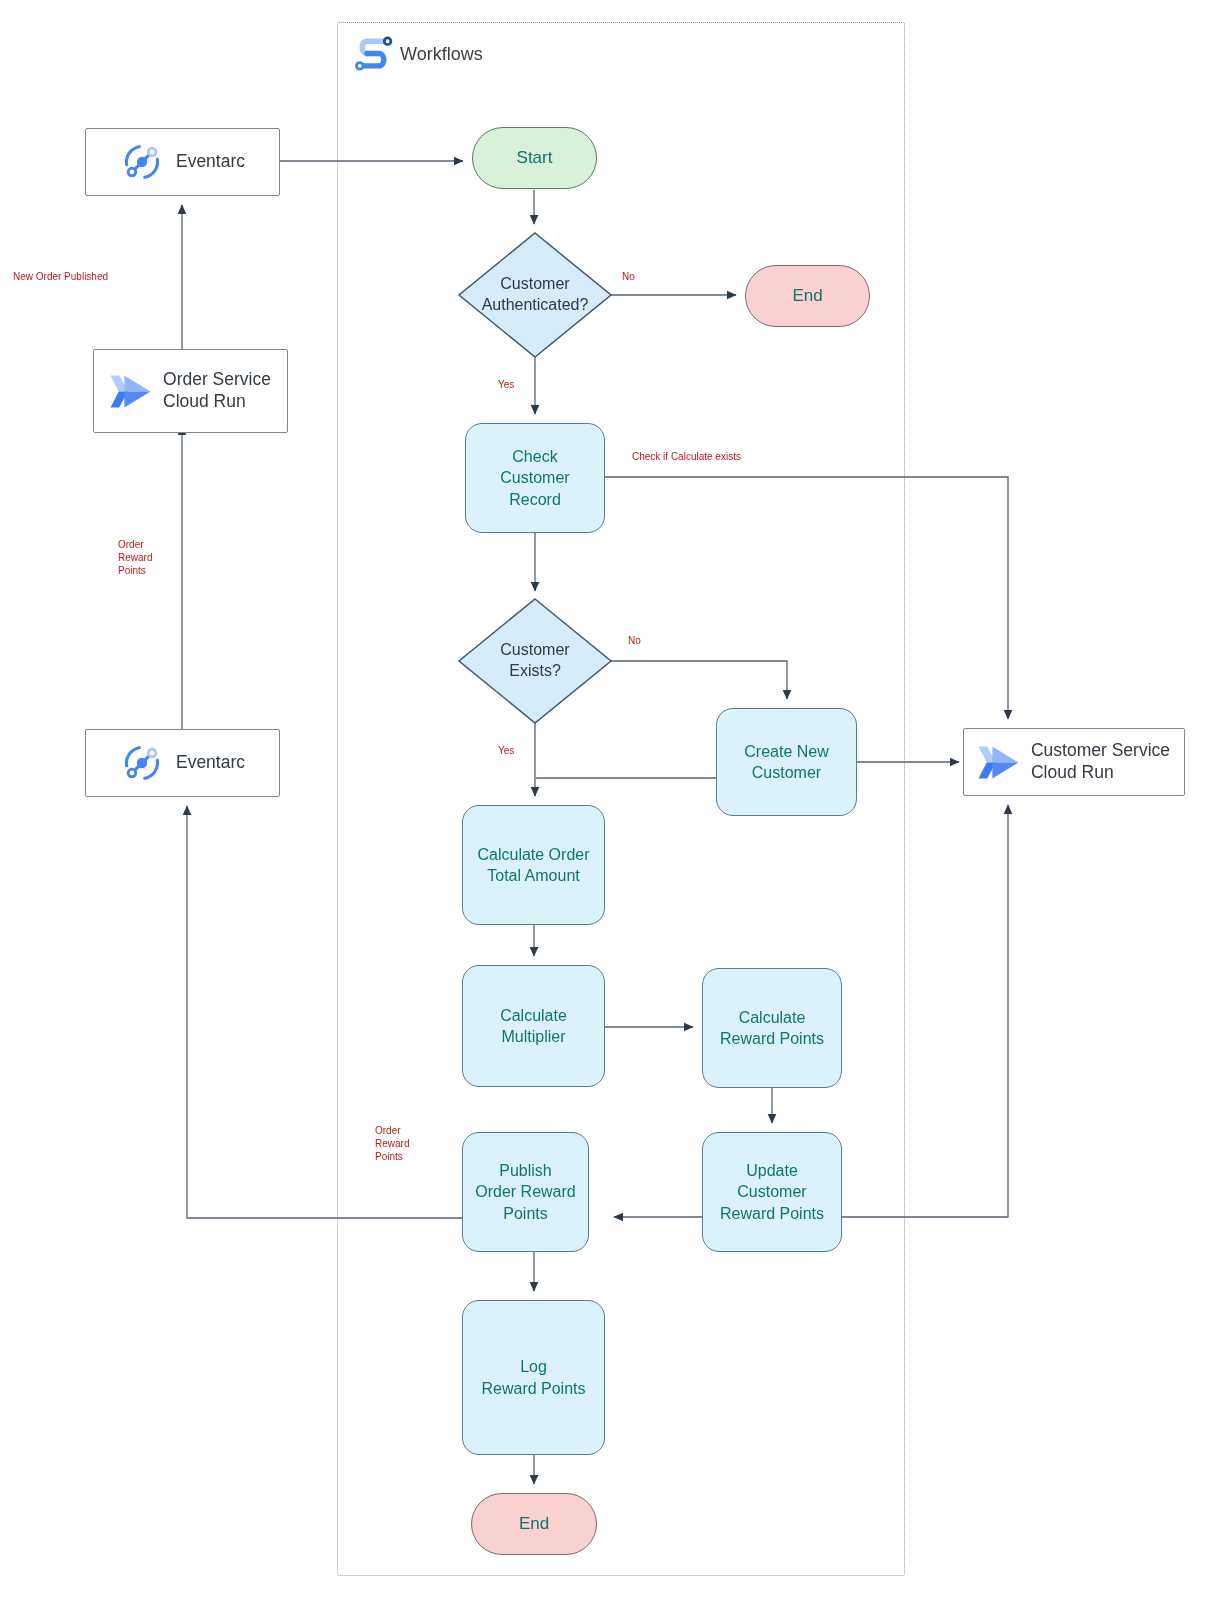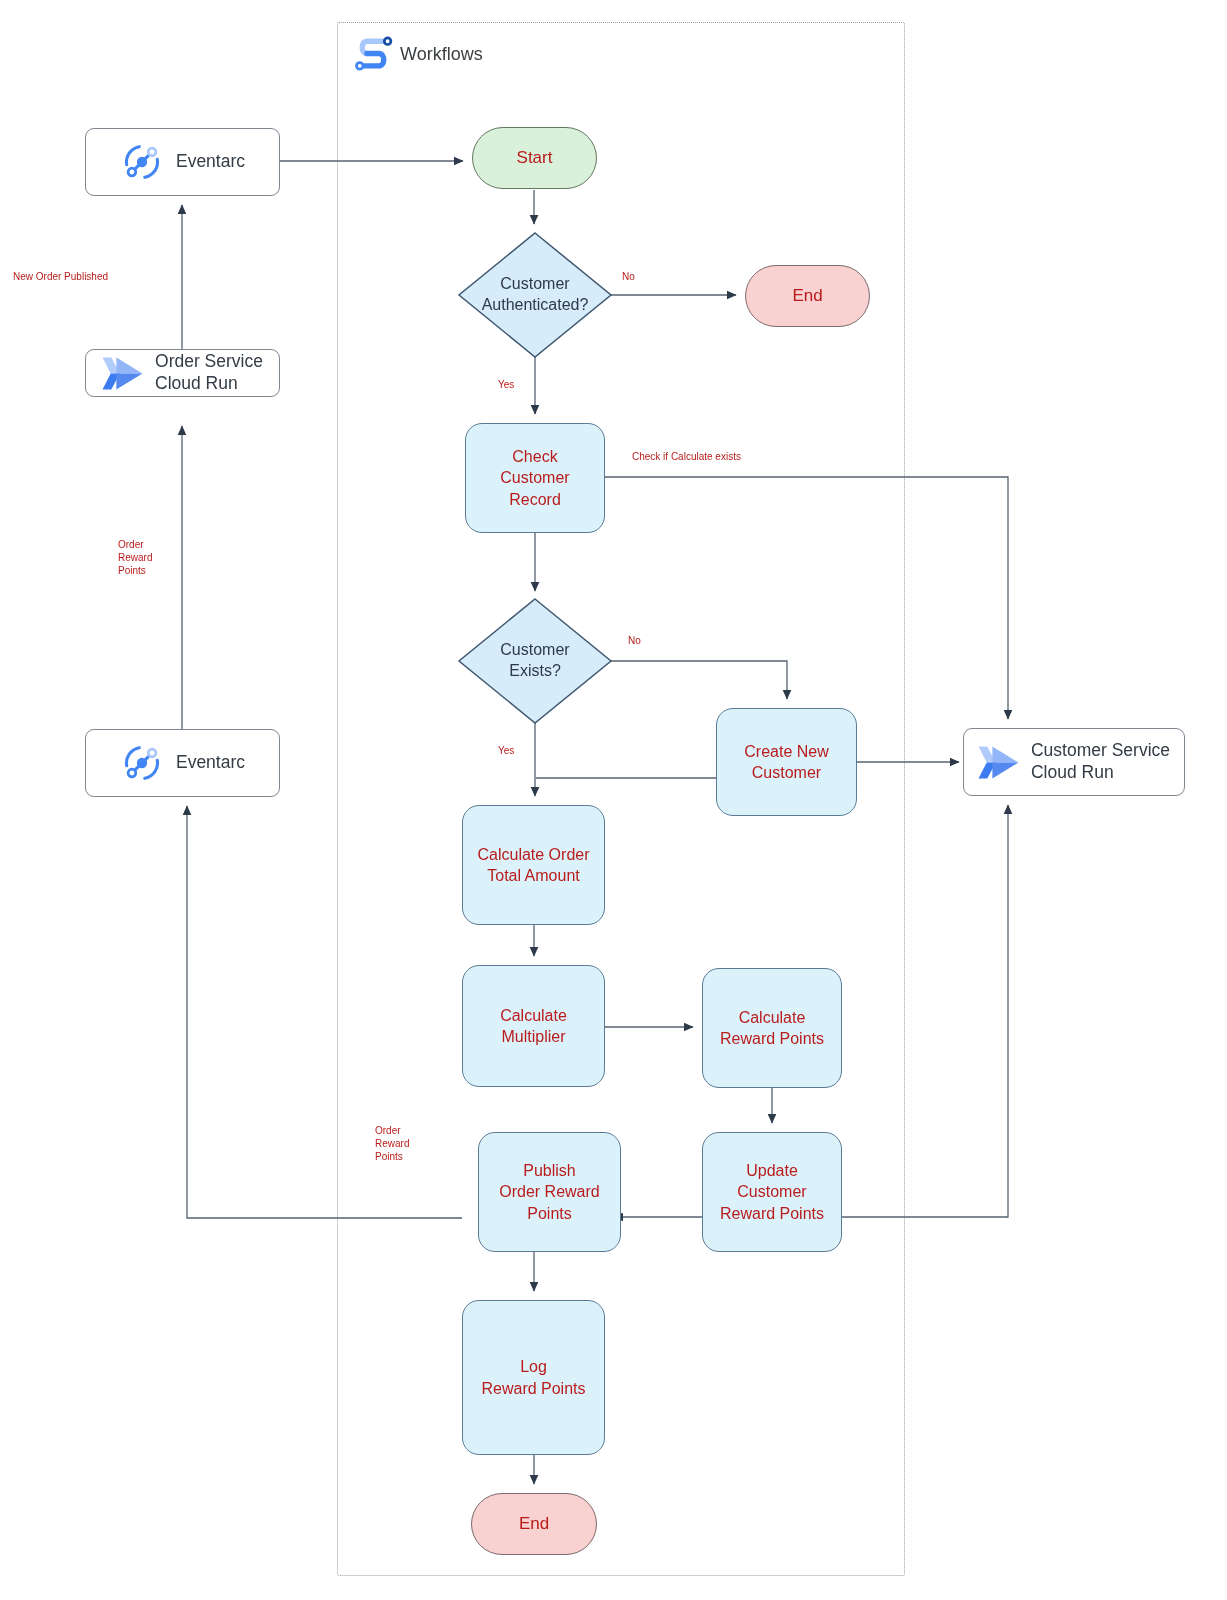--- a/index.html
+++ b/index.html
@@ -4,27 +4,27 @@
 <style>
   html,body{margin:0;padding:0}
   body{
     width:1227px;height:1600px;position:relative;background:#ffffff;
     font-family:"Liberation Sans",sans-serif;overflow:hidden;
     -webkit-font-smoothing:antialiased;
   }
   .dotted{position:absolute;border:1.5px dotted #9aa0a6;border-radius:2px;z-index:0;background:transparent}
   .overlay{position:absolute;left:0;top:0;z-index:1}
   .node{position:absolute;display:flex;align-items:center;justify-content:center;
-    text-align:center;box-sizing:border-box;z-index:2;color:#b91c1c}
+    text-align:center;box-sizing:border-box;z-index:2;color:#0f766e}
   .proc{background:var(--process-fill,#dcf2fb);border:1.4px solid var(--process-stroke,#5a7b96);
     border-radius:17px;font-size:16px;line-height:1.32;white-space:pre-line}
   .pill{border-radius:32px;font-size:17px}
   .pill.start{background:var(--start-fill,#d9f0da);border:1.5px solid #64775f}
   .pill.endp{background:var(--end-fill,#f9d1d0);border:1.5px solid #7d6a6d}
-  .ext{position:absolute;background:#ffffff;border:1.5px solid #7e8790;border-radius:9px;
+  .ext{position:absolute;background:#ffffff;border:1.5px solid #7e8790;border-radius:2px;
     display:flex;align-items:center;justify-content:center;gap:12px;font-size:17.5px;
     color:#333b44;z-index:2;line-height:1.25;white-space:pre-line;box-sizing:border-box}
   .edge-label{position:absolute;font-size:10px;color:#b91c1c;z-index:3;
     white-space:pre-line;line-height:1.32}
   .dlabel{position:absolute;z-index:2;text-align:center;font-size:16px;color:#2e3a47;
     line-height:1.3;white-space:pre-line;display:flex;align-items:center;justify-content:center}
   .wf-header{position:absolute;display:flex;align-items:center;gap:6px;font-size:18px;
     color:#3c4043;z-index:2}
   .edge{stroke:var(--connector,#566270);stroke-width:1.3;fill:none}
   .diamond{fill:var(--decision-fill,#d6ecfa);stroke:var(--decision-stroke,#3f576f);stroke-width:1.5}
@@ -79,21 +79,21 @@
     <path d="M7.3,27 A17,17 0 0 1 21,7.3" stroke="#4285f4" stroke-width="3.4" fill="none" stroke-linecap="round"></path>
     <path d="M40.7,21 A17,17 0 0 1 27,40.7" stroke="#4285f4" stroke-width="3.4" fill="none" stroke-linecap="round"></path>
     <path d="M17,31 L31,17" stroke="#4285f4" stroke-width="3.4" stroke-linecap="round"></path>
     <circle cx="24" cy="24" r="5.6" fill="#4285f4"></circle>
     <circle cx="35" cy="13" r="4.2" fill="#ffffff" style="stroke:var(--accent-light-blue,#a8c7fa)" stroke-width="3"></circle>
     <circle cx="13" cy="35" r="4.2" fill="#ffffff" stroke="#4285f4" stroke-width="3"></circle>
   </svg>
   <span>Eventarc</span>
 </div>
 
-<div class="ext" style="left:85px;top:349px;width:195px;height:48px">
+<div class="ext" style="left:93px;top:349px;width:195px;height:84px">
   <svg viewBox="0 0 40 32" width="41" height="33">
     <polygon points="0.5,0.5 9,0.5 17.5,16 8.5,16" fill="#b1ccfb"></polygon>
     <polygon points="8.5,16 17.5,16 9,31.5 0.5,31.5" fill="#3d7cf0"></polygon>
     <polygon points="14,0.5 39.5,16 14,16" fill="#93b6f8"></polygon>
     <polygon points="14,16 39.5,16 14,31.5" fill="#5589f0"></polygon>
   </svg>
   <span>Order Service
 Cloud Run</span>
 </div>
 
@@ -143,21 +143,21 @@
 <div class="node proc" style="left:462px;top:965px;width:143px;height:122px">Calculate
 Multiplier</div>
 
 <div class="node proc" style="left:702px;top:968px;width:140px;height:120px">Calculate
 Reward Points</div>
 
 <div class="node proc" style="left:702px;top:1132px;width:140px;height:120px">Update
 Customer
 Reward Points</div>
 
-<div class="node proc" style="left:478px;top:1132px;width:143px;height:120px">Publish
+<div class="node proc" style="left:462px;top:1132px;width:127px;height:120px">Publish
 Order Reward
 Points</div>
 
 <div class="node proc" style="left:462px;top:1300px;width:143px;height:155px">Log
 Reward Points</div>
 
 <div class="node pill endp" style="left:471px;top:1493px;width:126px;height:62px">End</div>
 
 <div class="edge-label" style="left:622px;top:270px">No</div>
 <div class="edge-label" style="left:498px;top:378px">Yes</div>

